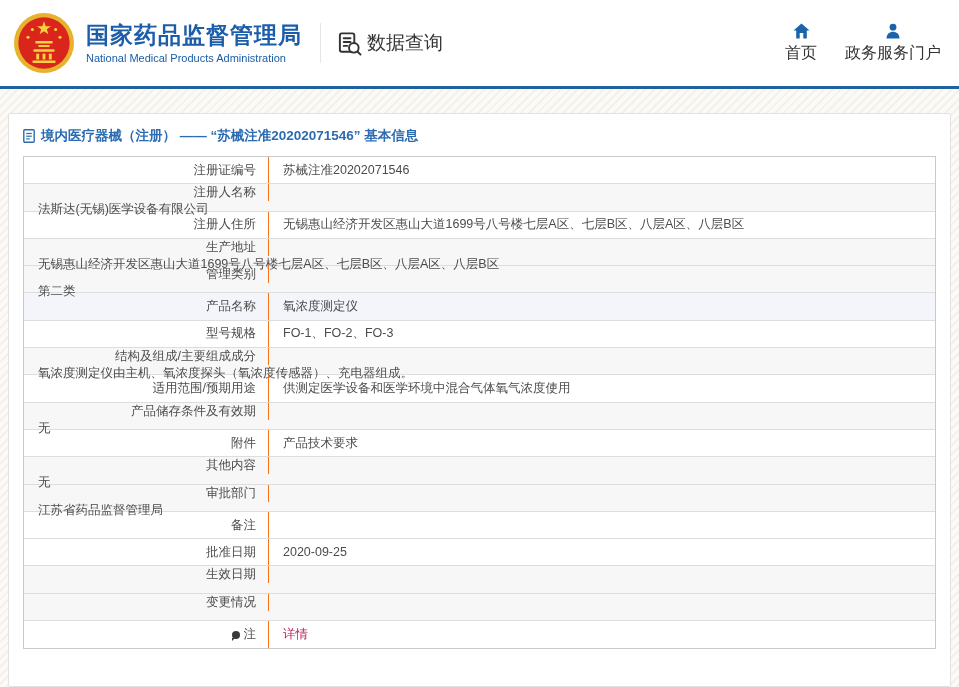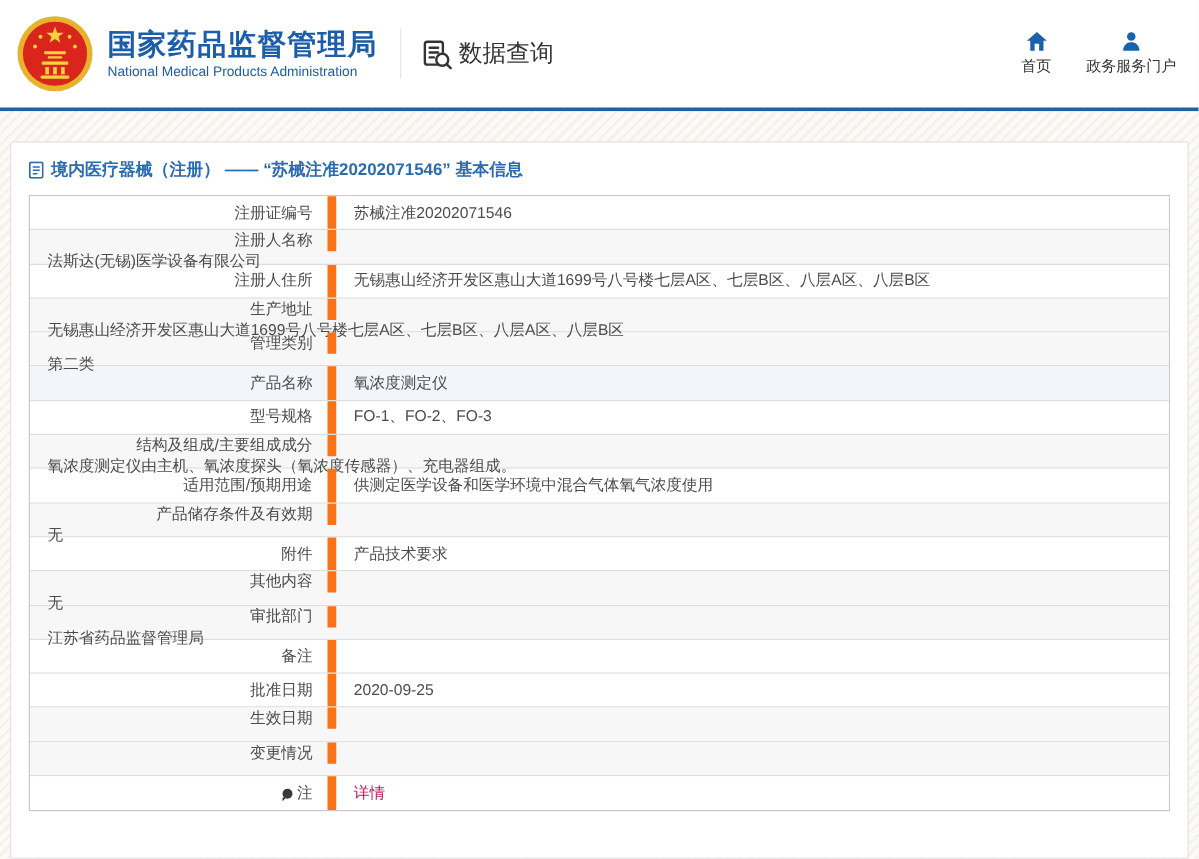--- a/index.html
+++ b/index.html
@@ -17,21 +17,21 @@
   }
   .logo { width: 62px; height: 62px; margin-left: 13px; flex: none; cursor: pointer; }
   .brand { margin-left: 11px; display: flex; flex-direction: column; cursor: pointer; justify-content: space-between; }
   .brand-cn { font-size: 23px; font-weight: 700; color: #1b5da8; letter-spacing: 1px; line-height: 1.15; }
   .brand-en { font-size: 11px; color: #1b5da8; margin-top: 3px; }
   .vdiv { width: 1px; height: 40px; background: #e6e6e6; margin: 0 16px 0 18px; }
   .dq { display: flex; align-items: center; gap: 5px; cursor: pointer; }
   .dq-text { font-size: 19px; color: #333; }
   .spacer { flex: 1; }
   .nav { display: flex; gap: 28px; margin-right: 18px; }
-  .nav-item { display: flex; flex-direction: column; align-items: center; gap: 4px; font-size: 12px; color: #333; cursor: pointer; }
+  .nav-item { display: flex; flex-direction: column; align-items: center; gap: 4px; font-size: 16px; color: #333; cursor: pointer; }
   .rule { height: 3px; background: #20629f; }
 
   
   .content-wrap {
     padding: 24px 8px 0;
     background: repeating-linear-gradient(135deg, #f4f1ea 0 2px, #fbfaf7 2px 6px);
     height: 682px;
     text-align: center;
   }
   .panel {
@@ -51,21 +51,21 @@
     font-size: 12.5px; color: #4c4c4c;
     background: #ffffff;
   }
   .trow:last-child { border-bottom: none; }
   .trow.stripe { background: #f7f7f7; flex-direction: column; }
   .trow.hl { background: #f3f5fa; }
   .tlabel {
     width: 245px; flex: none;
     display: flex; justify-content: flex-end; align-items: center;
     padding-right: 12px;
-    border-right: 7px solid #f97316;
+    border-right: 1px solid #f97316;
   }
   .tvalue { flex: 1; display: flex; align-items: center; padding-left: 14px; }
   a.detail-link { color: #be185d; text-decoration: none; cursor: pointer; }
 
   .note-icon { position: relative; display: inline-block; width: 8px; height: 8px; background: #3a3a3a; border-radius: 50%; margin-right: 4px; flex: none; }
   .note-icon::after {
     content: ""; position: absolute; left: 0px; bottom: -2px;
     width: 0; height: 0;
     border-style: solid; border-width: 3px 3px 0 0;
     border-color: #3a3a3a transparent transparent transparent;

